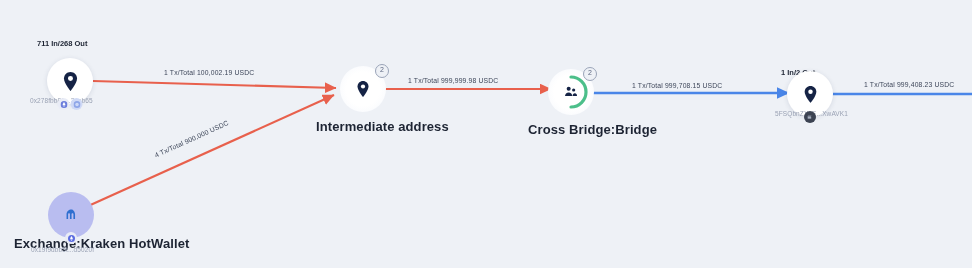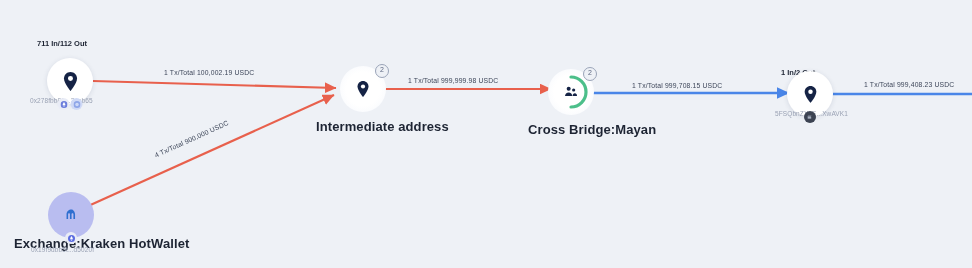--- a/index.html
+++ b/index.html
@@ -153,21 +153,21 @@
   <div class="edge-label" style="left:164px; top:69px;">1 Tx/Total 100,002.19 USDC</div>
 
   <div class="edge-label" style="left:155px; top:152px; transform: rotate(-24.5deg); transform-origin: left center;">4 Tx/Total 900,000 USDC</div>
 
   <div class="edge-label" style="left:408px; top:77px;">1 Tx/Total 999,999.98 USDC</div>
 
   <div class="edge-label" style="left:632px; top:82px;">1 Tx/Total 999,708.15 USDC</div>
 
   <div class="edge-label" style="left:864px; top:81px;">1 Tx/Total 999,408.23 USDC</div>
 
-  <div class="node-cap" style="left:37px; top:39px;">711 In/112 Out</div>
+  <div class="node-cap" style="left:37px; top:39px;">711 In/268 Out</div>
 
   <div class="node" style="left:47px; top:58px;">
     <div class="node-disc"></div>
     <svg class="pin" width="15" height="19" viewBox="0 0 24 32">
       <path d="M12 0C5.9 0 1 4.9 1 11c0 8 11 21 11 21s11-13 11-21C23 4.9 18.1 0 12 0z" fill="#152345"></path>
       <circle cx="12" cy="11" r="4.2" fill="#ffffff"></circle>
     </svg>
     <div class="chips">
       <span class="chip eth">
         <svg width="7" height="7" viewBox="0 0 16 16">
@@ -225,21 +225,21 @@
     </svg>
     <svg class="pin" width="16" height="16" viewBox="0 0 24 24">
       <circle cx="8.5" cy="7" r="3" fill="#152345"></circle>
       <circle cx="16" cy="9" r="2.4" fill="#152345"></circle>
       <path d="M3 18c0-3.2 2.5-5.4 5.5-5.4S14 14.8 14 18z" fill="#152345"></path>
       <path d="M14.5 18c0-2.3 1.3-4 3.3-4 1.9 0 3.2 1.7 3.2 4z" fill="#152345"></path>
     </svg>
     <div class="node-badge">2</div>
   </div>
 
-  <div class="node-title" style="left:528px; top:122px;">Cross Bridge:Mayan</div>
+  <div class="node-title" style="left:528px; top:122px;">Cross Bridge:Bridge</div>
 
   <div class="node-cap" style="left:781px; top:68px;">1 In/2 Out</div>
 
   <div class="node" style="left:787px; top:71px;">
     <div class="node-disc"></div>
     <svg class="pin" width="13" height="17" viewBox="0 0 24 32">
       <path d="M12 0C5.9 0 1 4.9 1 11c0 8 11 21 11 21s11-13 11-21C23 4.9 18.1 0 12 0z" fill="#152345"></path>
       <circle cx="12" cy="11" r="4.2" fill="#ffffff"></circle>
     </svg>
     <div class="chips">

